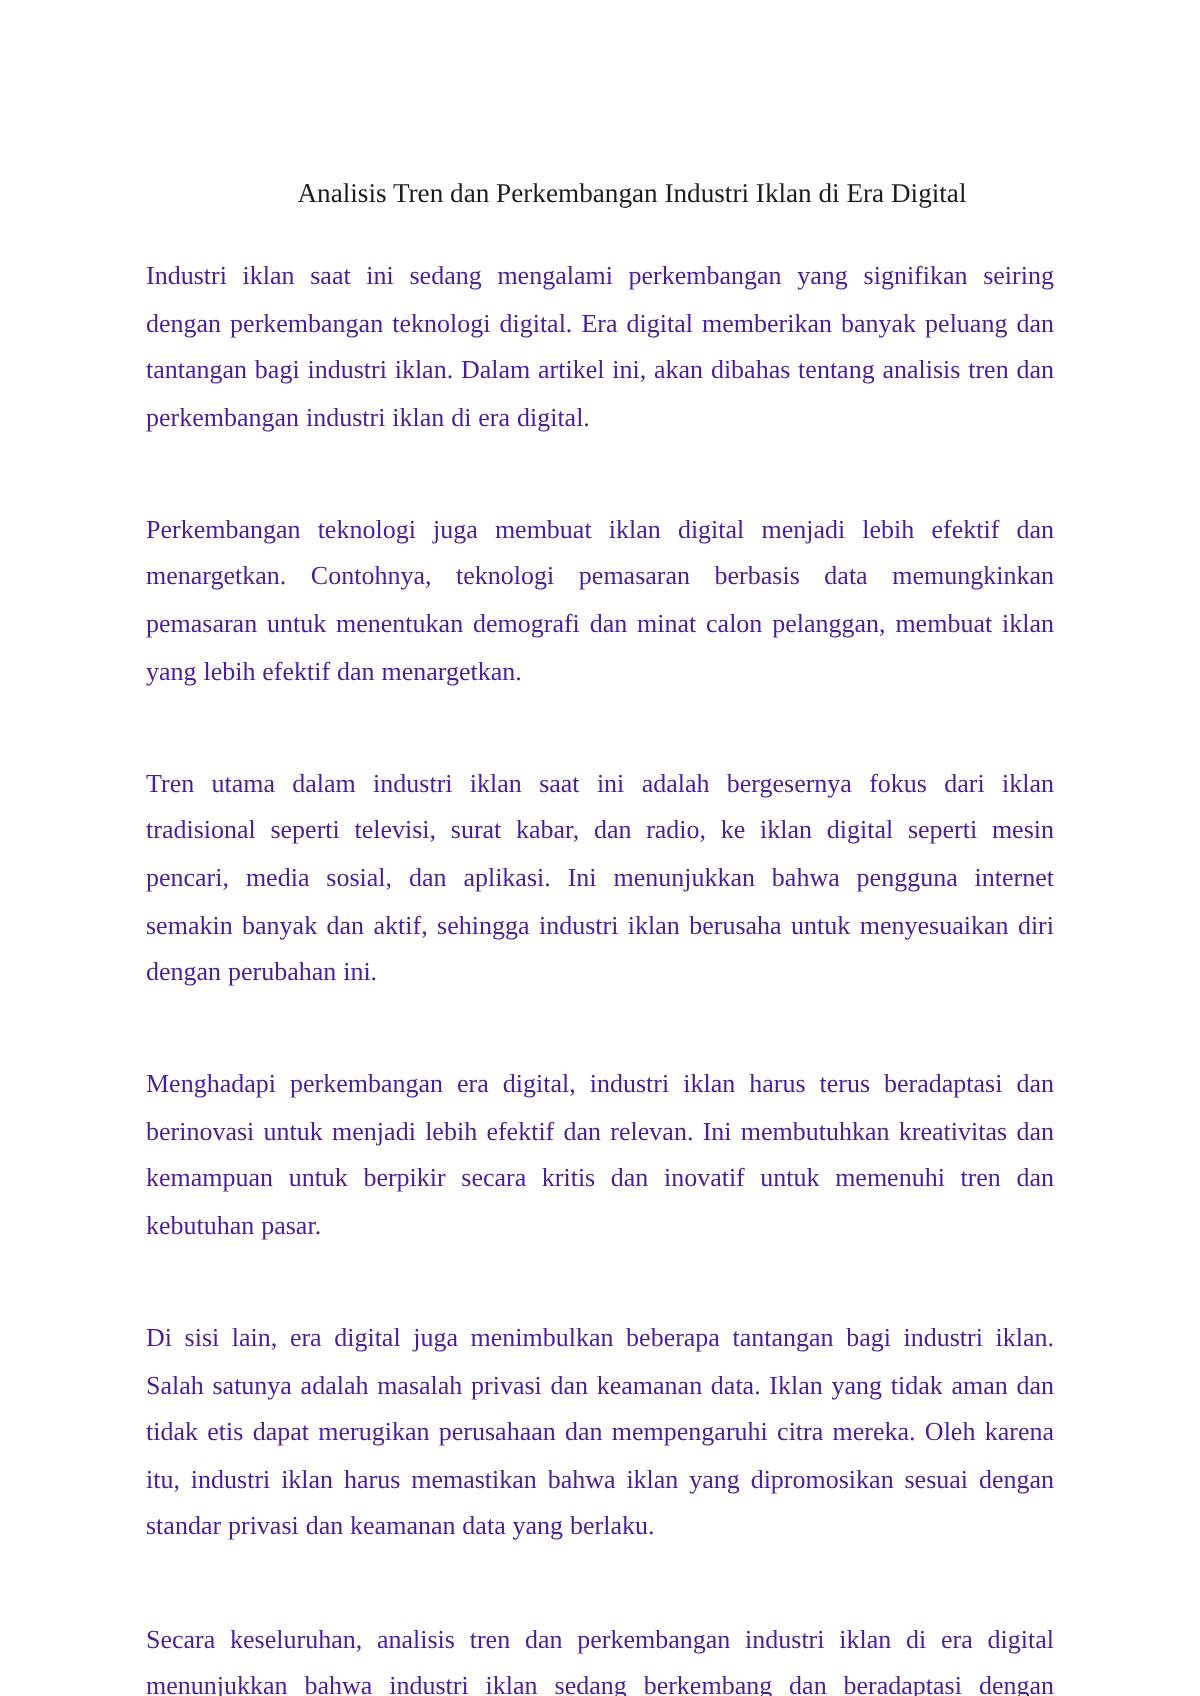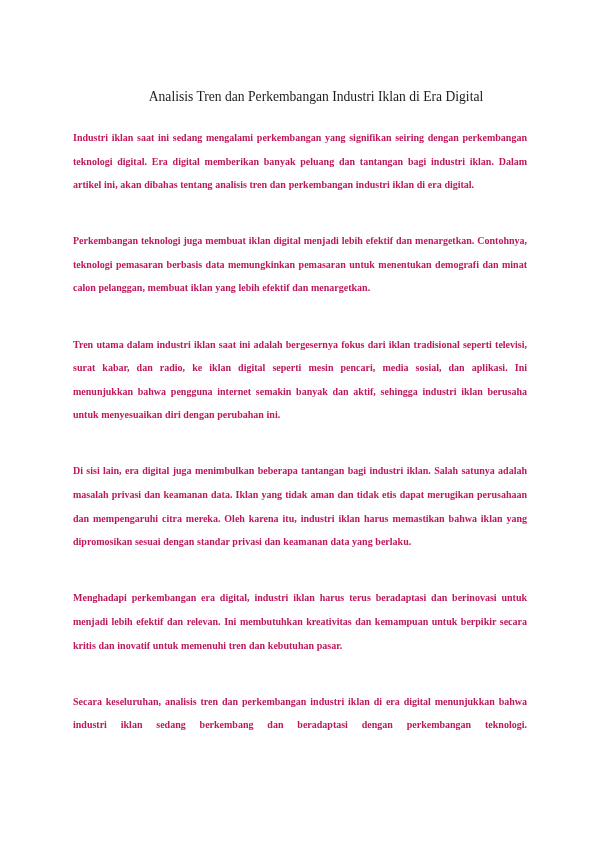--- a/index.html
+++ b/index.html
@@ -34,39 +34,38 @@
       font-weight: normal;
     }
     .body-text {
       position: absolute;
       left: 73px;
       width: 454px;
       top: 126px;
     }
     .para {
       font-family: "Liberation Serif", serif;
-      font-size: 10px;
+      font-size: 13px;
       line-height: 23.6px;
-      color: #be185d;
+      color: #4c1d95;
       text-align: justify;
       margin: 0 0 32.5px 0;
       word-spacing: 0.2px;
-      font-weight: bold;
     }
     .para.cut-off {
       text-align-last: justify;
     }
   </style>
 </head>
 <body>
 
 <div class="page">
   <h1 class="doc-title">Analisis Tren dan Perkembangan Industri Iklan di Era Digital</h1>
 
   <div class="body-text">
     <p class="para">Industri iklan saat ini sedang mengalami perkembangan yang signifikan seiring dengan perkembangan teknologi digital. Era digital memberikan banyak peluang dan tantangan bagi industri iklan. Dalam artikel ini, akan dibahas tentang analisis tren dan perkembangan industri iklan di era digital.</p>
     <p class="para">Perkembangan teknologi juga membuat iklan digital menjadi lebih efektif dan menargetkan. Contohnya, teknologi pemasaran berbasis data memungkinkan pemasaran untuk menentukan demografi dan minat calon pelanggan, membuat iklan yang lebih efektif dan menargetkan.</p>
     <p class="para">Tren utama dalam industri iklan saat ini adalah bergesernya fokus dari iklan tradisional seperti televisi, surat kabar, dan radio, ke iklan digital seperti mesin pencari, media sosial, dan aplikasi. Ini menunjukkan bahwa pengguna internet semakin banyak dan aktif, sehingga industri iklan berusaha untuk menyesuaikan diri dengan perubahan ini.</p>
+    <p class="para">Menghadapi perkembangan era digital, industri iklan harus terus beradaptasi dan berinovasi untuk menjadi lebih efektif dan relevan. Ini membutuhkan kreativitas dan kemampuan untuk berpikir secara kritis dan inovatif untuk memenuhi tren dan kebutuhan pasar.</p>
     <p class="para">Di sisi lain, era digital juga menimbulkan beberapa tantangan bagi industri iklan. Salah satunya adalah masalah privasi dan keamanan data. Iklan yang tidak aman dan tidak etis dapat merugikan perusahaan dan mempengaruhi citra mereka. Oleh karena itu, industri iklan harus memastikan bahwa iklan yang dipromosikan sesuai dengan standar privasi dan keamanan data yang berlaku.</p>
-    <p class="para">Menghadapi perkembangan era digital, industri iklan harus terus beradaptasi dan berinovasi untuk menjadi lebih efektif dan relevan. Ini membutuhkan kreativitas dan kemampuan untuk berpikir secara kritis dan inovatif untuk memenuhi tren dan kebutuhan pasar.</p>
     <p class="para cut-off">Secara keseluruhan, analisis tren dan perkembangan industri iklan di era digital menunjukkan bahwa industri iklan sedang berkembang dan beradaptasi dengan perkembangan teknologi.</p>
   </div>
 </div>
 
 </body></html>

